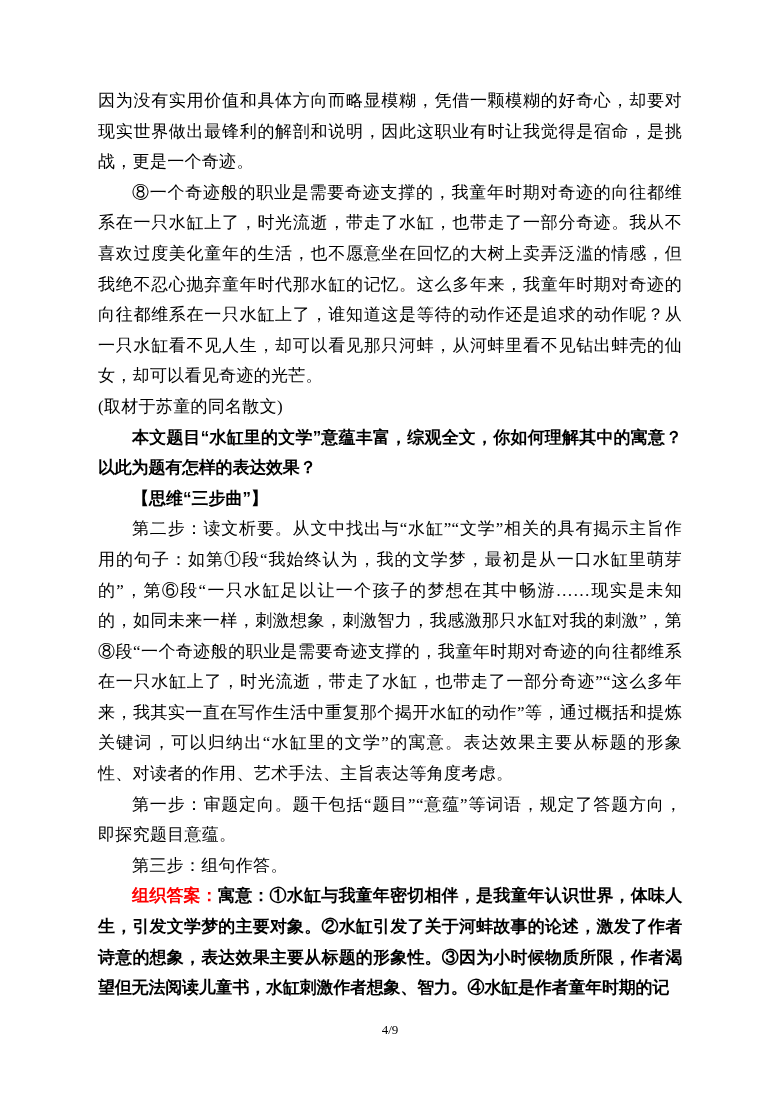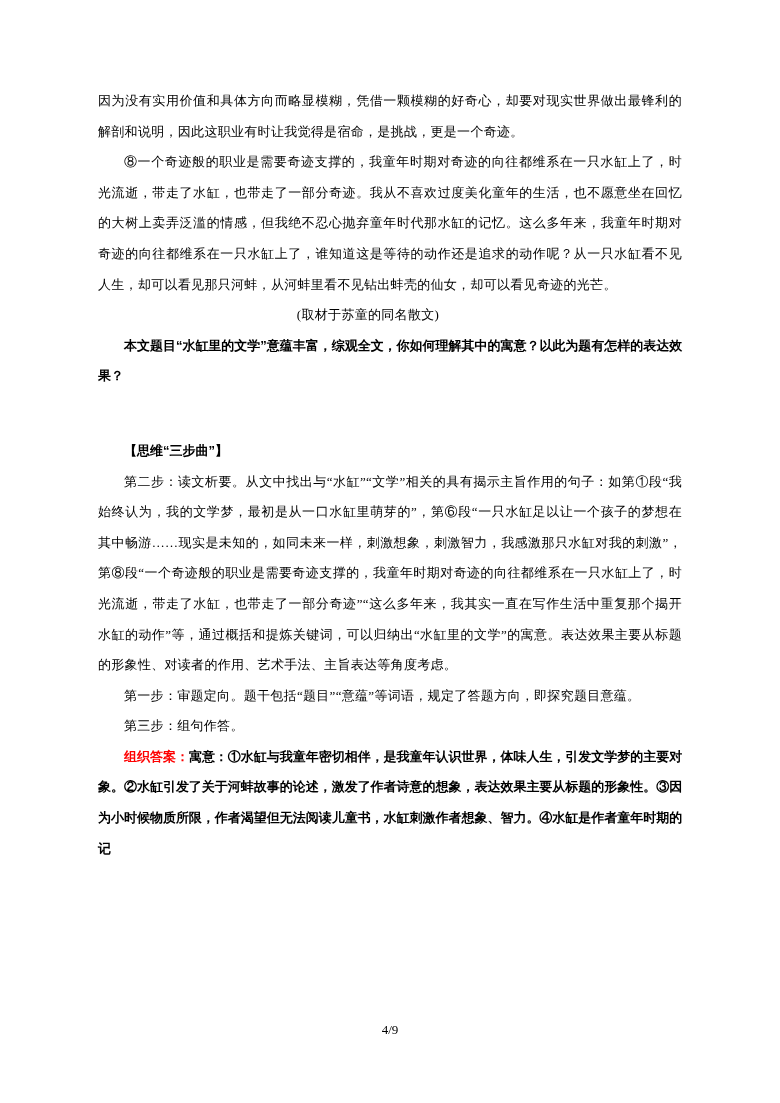--- a/index.html
+++ b/index.html
@@ -17,46 +17,45 @@
   }
   .content {
     position: absolute;
     left: 98px;
     top: 86px;
     width: 584px;
   }
   p.line {
     margin: 0;
     font-family: "Liberation Serif", serif;
-    font-size: 13px;
+    font-size: 17px;
     line-height: 30.6px;
     text-align: justify;
     text-indent: 2em;
     letter-spacing: 0.3px;
     word-break: break-all;
   }
   p.no-indent {
     text-indent: 0;
   }
   p.attribution {
-    text-align: center;
+    text-align: left;
     text-indent: 0;
     padding-right: 44px;
   }
   p.hei {
     font-family: "Liberation Sans", sans-serif;
     font-weight: 600;
     letter-spacing: -0.2px;
   }
   p.section-header {
     font-family: "Liberation Sans", sans-serif;
     font-weight: 700;
     text-align: left;
     letter-spacing: 0;
-    margin-top: 44px;
   }
   .answer-label {
     color: var(--accent-red, #fe0000);
     font-weight: 700;
   }
   .footer {
     position: absolute;
     top: 1022px;
     left: 0;
     width: 100%;

